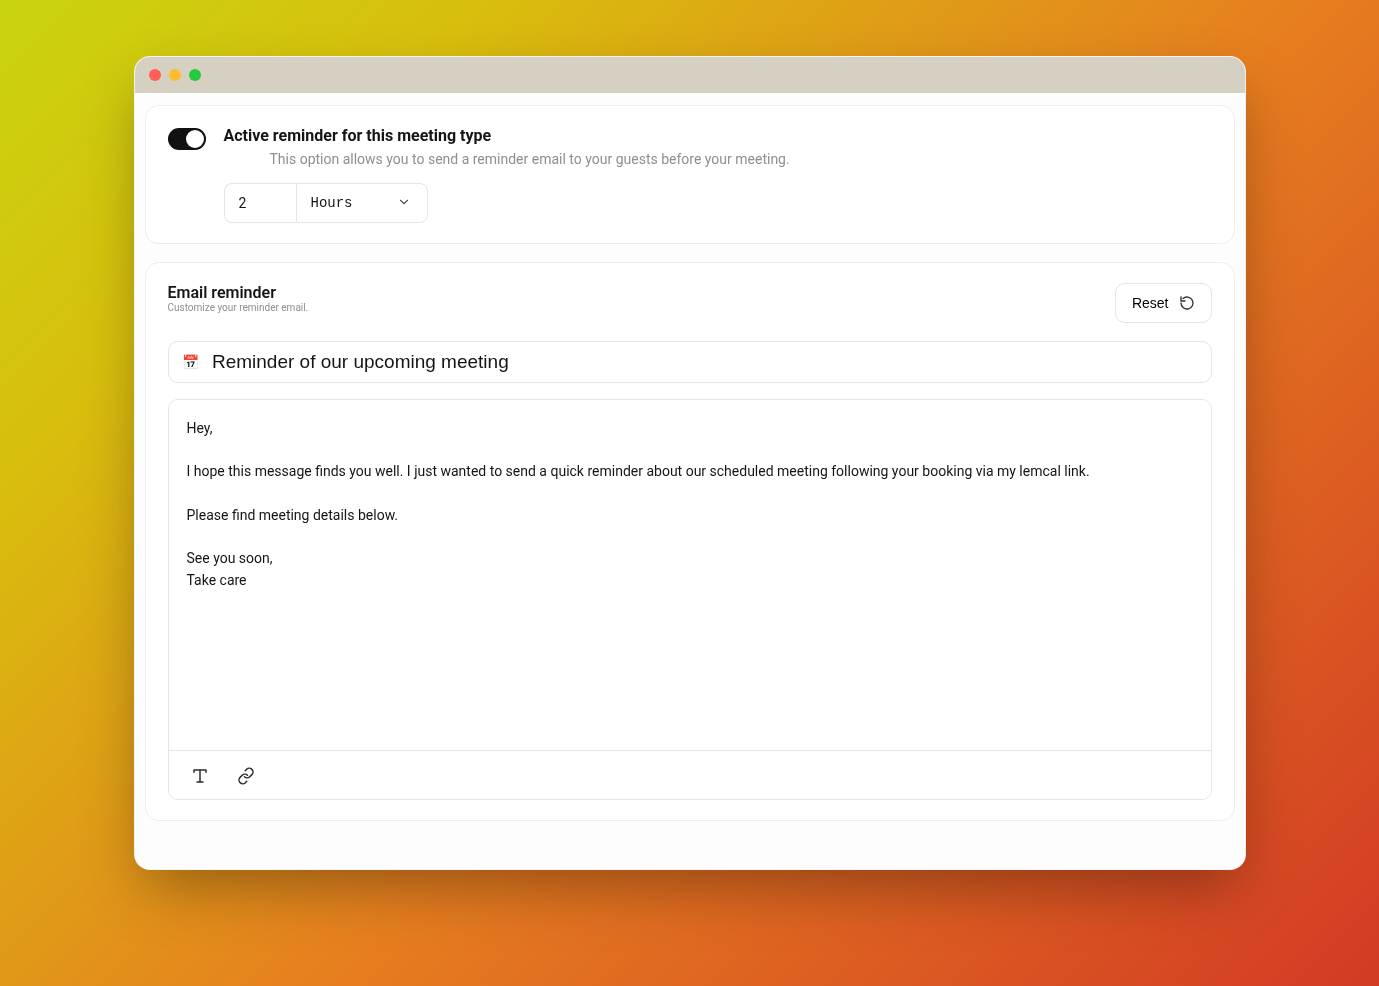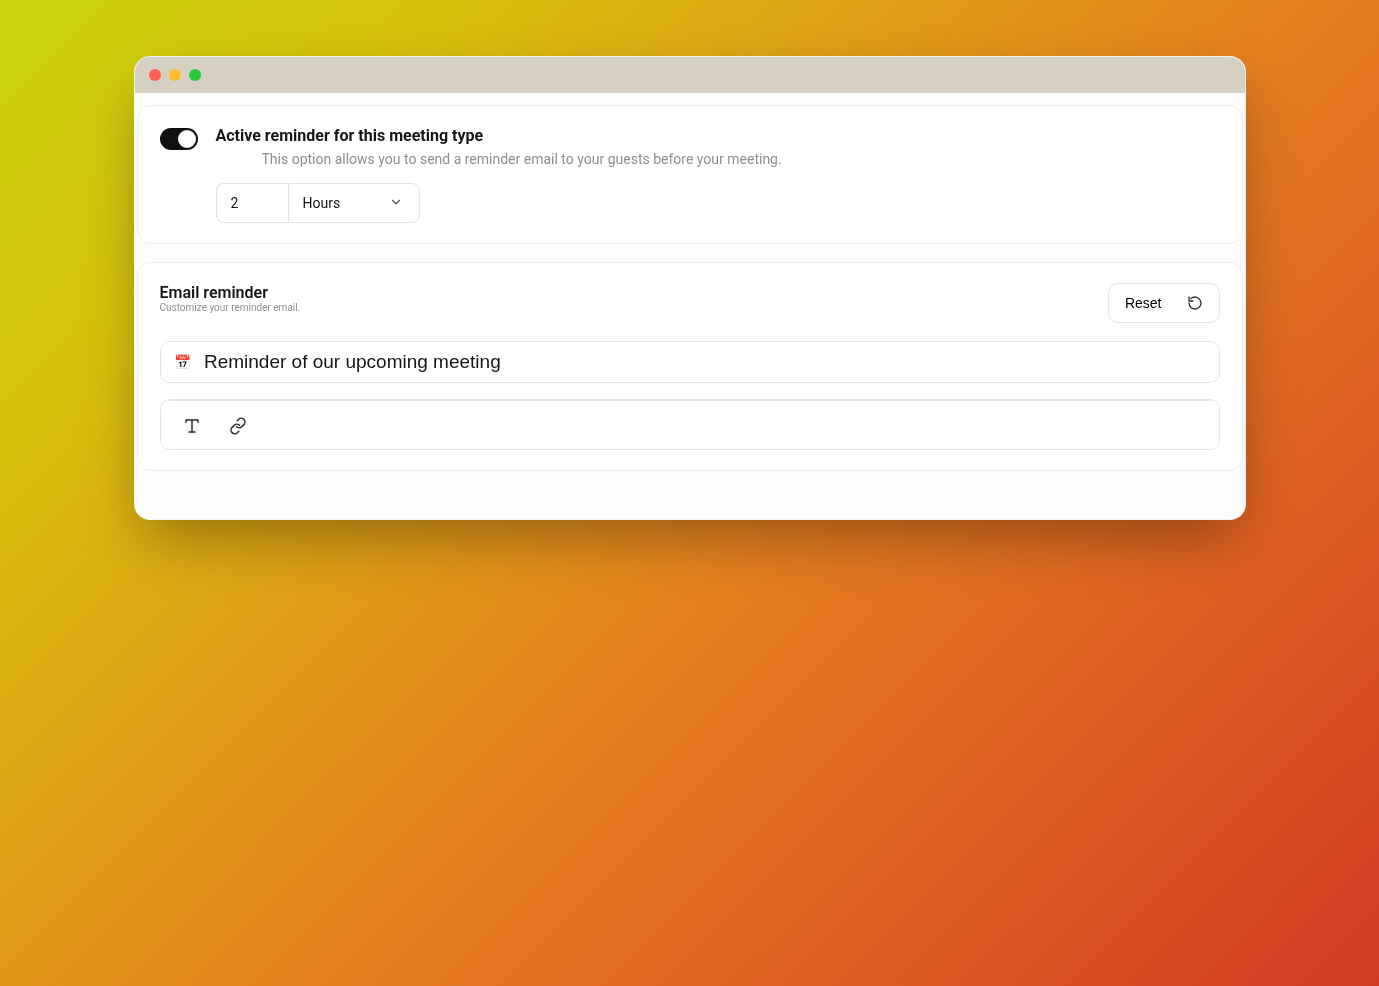--- a/index.html
+++ b/index.html
@@ -38,21 +38,21 @@
     background:#d6d0c3;
     display:flex;align-items:center;
     padding:0 14px;
     gap:8px;
   }
   .dot{width:12px;height:12px;border-radius:50%;}
   .dot.red{background:#ff5f57;}
   .dot.yellow{background:#febc2e;}
   .dot.green{background:#28c840;}
   .content{
-    padding:12px 2px 30px;
+    padding:12px 10px 30px;
   }
   .card{
     background:#fff;
     border:1px solid var(--gray-200);
     border-radius:var(--radius-lg);
     margin:0 0 18px;
   }
   .card.pad{padding:20px 22px;}
   .row-top{display:flex;gap:18px;align-items:flex-start;}
   .toggle{
@@ -68,29 +68,29 @@
   .controls{display:flex;gap:0;margin-top:16px;}
   .num-input{
     width:72px;height:40px;border:1px solid var(--gray-300);border-right:none;
     border-top-left-radius:var(--radius-sm);border-bottom-left-radius:var(--radius-sm);
     padding:0 14px;font-size:14px;display:flex;align-items:center;
   }
   .select{
     width:132px;height:40px;border:1px solid var(--gray-300);
     border-top-right-radius:var(--radius-sm);border-bottom-right-radius:var(--radius-sm);
     padding:0 14px;font-size:14px;display:flex;align-items:center;justify-content:space-between;
-    cursor:pointer;background:#fff;
+    cursor:pointer;background:#fff;font-family:Liberation Mono, monospace;
   }
   .chev-down{width:14px;height:14px;}
   .section-head{display:flex;align-items:flex-start;justify-content:space-between;gap:16px;}
   .h2{font-weight:600;font-size:16px;}
   .sub2{color:var(--muted);font-size:10px;}
   .btn{
     height:40px;padding:0 16px;border:1px solid var(--gray-300);border-radius:10px;
-    background:#fff;display:inline-flex;align-items:center;gap:25px;font-size:14px;cursor:pointer;
+    background:#fff;display:inline-flex;align-items:center;gap:10px;font-size:14px;cursor:pointer;
   }
   .icon{width:16px;height:16px;display:inline-block;}
   .subject{
     margin-top:18px;border:1px solid var(--gray-300);border-radius:10px;
     height:42px;display:flex;align-items:center;gap:10px;padding:0 14px;background:#fff;
   }
   .subject input{
     border:none;outline:none;font-size:19px;flex:1;background:transparent;color:var(--text);
   }
   .editor-wrap{margin-top:16px;border:1px solid var(--gray-300);border-radius:10px;overflow:hidden;}
@@ -156,20 +156,28 @@
           </span>
         </button>
       </div>
 
       <div class="subject">
         <span>📅</span>
         <input type="text" value="Reminder of our upcoming meeting" style="">
       </div>
 
       <div class="editor-wrap">
+        <div class="editor" contenteditable="true" style="">Hey,
+
+I hope this message finds you well. I just wanted to send a quick reminder about our scheduled meeting following your booking via my lemcal link.
+
+Please find meeting details below.
+
+See you soon,
+Take care</div>
         <div class="toolbar">
           <button class="tool-btn">
             <span class="icon">
               <svg viewBox="0 0 24 24" width="18" height="18" fill="none" stroke="#2c2d30" stroke-width="2" stroke-linecap="round" stroke-linejoin="round">
                   <polyline points="4 7 4 4 20 4 20 7"></polyline>
                   <line x1="12" y1="4" x2="12" y2="20"></line>
                   <line x1="8" y1="20" x2="16" y2="20"></line>
                 </svg>
             </span>
           </button>

